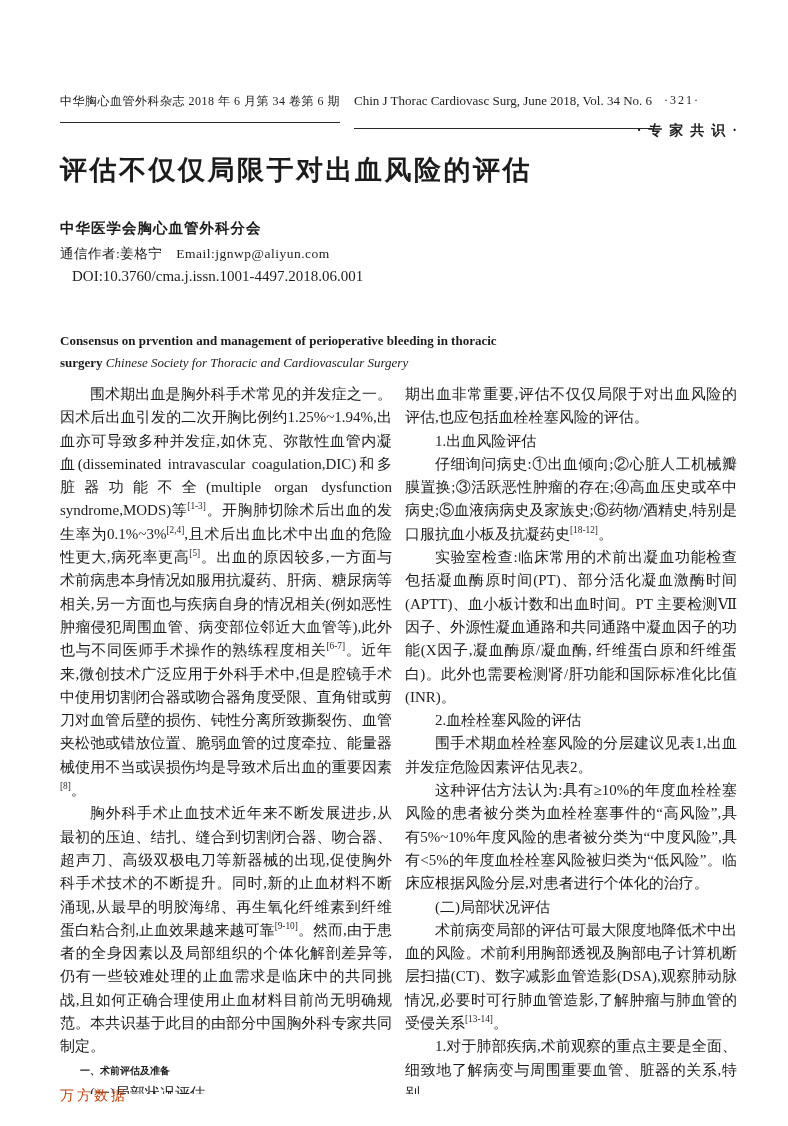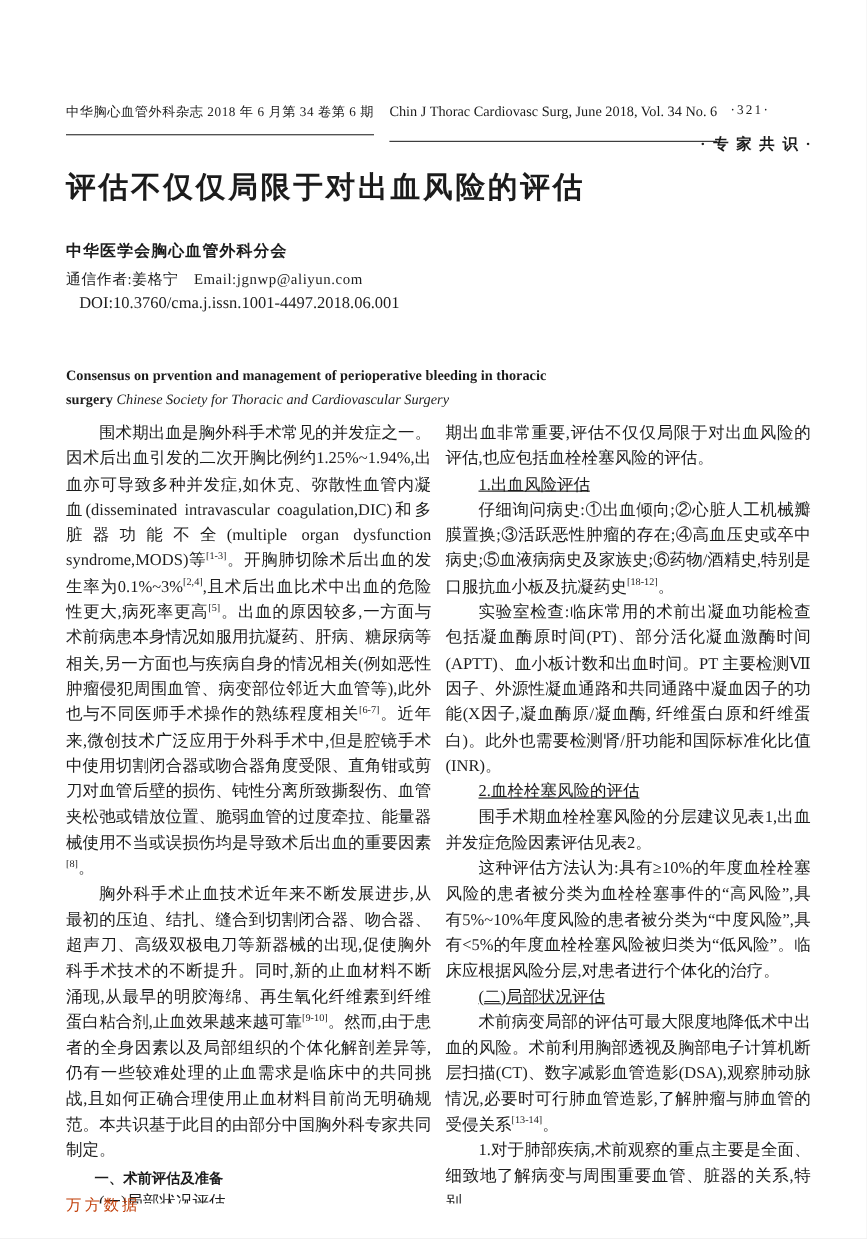--- a/index.html
+++ b/index.html
@@ -99,23 +99,23 @@
     font-size: 15px;
     line-height: 23.3px;
     text-align: justify;
     margin-top: 11px;
   }
   .column p { margin: 0; text-indent: 2em; }
   .column p.cont { text-indent: 0; }
   .column p.head1 {
     font-family: "Liberation Sans", "DejaVu Sans", sans-serif;
     font-weight: bold;
-    font-size: 13px;
+    font-size: 10px;
   }
-  .column p.head2 { font-weight: normal; text-decoration: underline; }
+  .column p.head2 { font-weight: normal; }
   .column sup {
     font-size: 0.62em;
     line-height: 0;
     vertical-align: super;
     letter-spacing: 0;
   }
   
   .watermark {
     position: absolute;
     left: 60px; top: 1087px;

